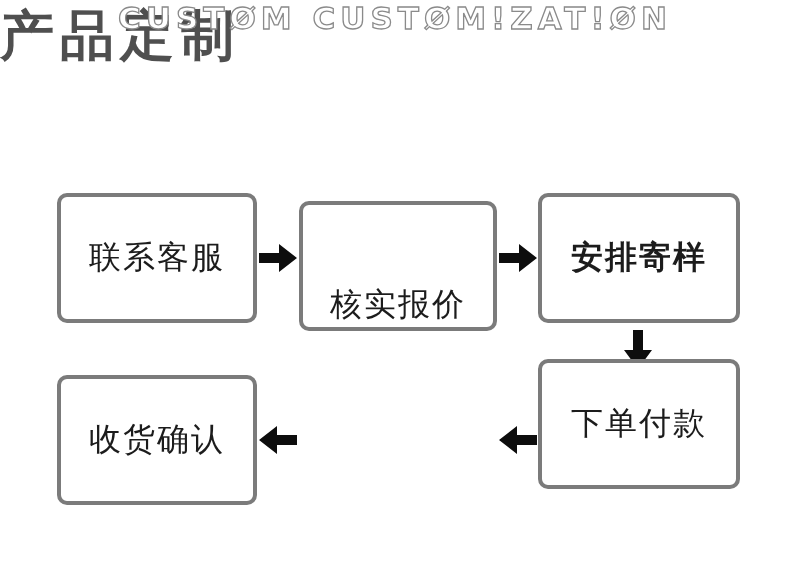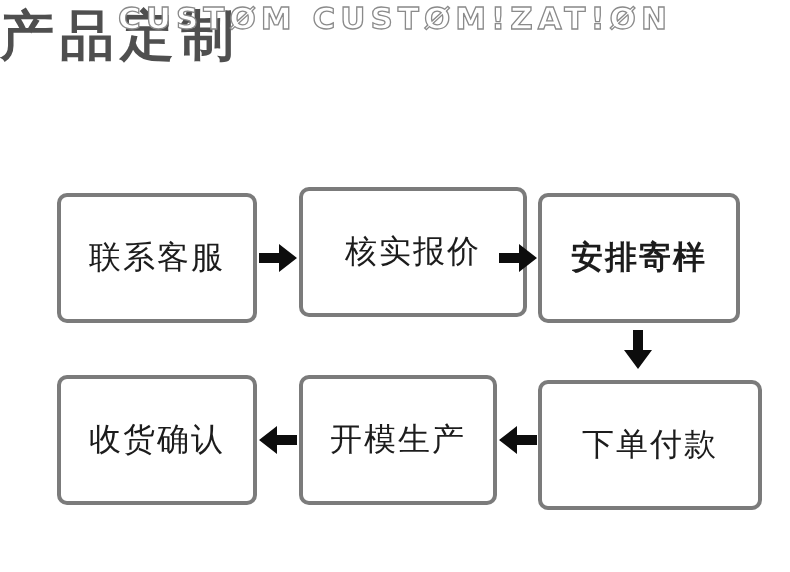--- a/index.html
+++ b/index.html
@@ -54,25 +54,25 @@
     border-radius: 10px;
     display: flex;
     align-items: center;
     justify-content: center;
     font-family: "Liberation Serif", "DejaVu Serif", serif;
     font-size: 32px;
     letter-spacing: 2px;
     color: #1c1c1c;
   }
   .b1 { left: 57;  top: 193; left: 57px;  top: 193px; }
-  .b2 { left: 299px; top: 187px; width: 228px; }
+  .b2 { left: 299px; top: 201px; width: 198px; align-items: flex-end; }
   .b3 { left: 538px; top: 193px; width: 202px; font-weight: bold; }
   .b4 { left: 57px;  top: 375px; }
   .b5 { left: 299px; top: 375px; width: 198px; }
-  .b6 { left: 538px; top: 380px; width: 224px; }
+  .b6 { left: 538px; top: 359px; width: 202px; }
 
   
   .arrow { position: absolute; line-height: 0; }
   .a-r1 { left: 259px; top: 244px; }
   .a-r2 { left: 499px; top: 244px; }
   .a-dn { left: 624px; top: 330px; }
   .a-l1 { left: 499px; top: 426px; }
   .a-l2 { left: 259px; top: 426px; }
   .arrow svg { display: block; }
 </style>
@@ -121,23 +121,20 @@
   <div class="flow-box b4">
     <span>收货确认</span>
   </div>
 
   <div class="arrow a-l2">
     <svg width="38" height="28" viewBox="0 0 38 28" aria-hidden="true">
       <polygon points="38,9 18,9 18,0 0,14 18,28 18,19 38,19" fill="#0d0d0d"></polygon>
     </svg>
   </div>
 
-  <div class="flow-box b5">
-    <span>开模生产</span>
-  </div>
 
   <div class="arrow a-l1">
     <svg width="38" height="28" viewBox="0 0 38 28" aria-hidden="true">
       <polygon points="38,9 18,9 18,0 0,14 18,28 18,19 38,19" fill="#0d0d0d"></polygon>
     </svg>
   </div>
 
   <div class="flow-box b6">
     <span>下单付款</span>
   </div>

